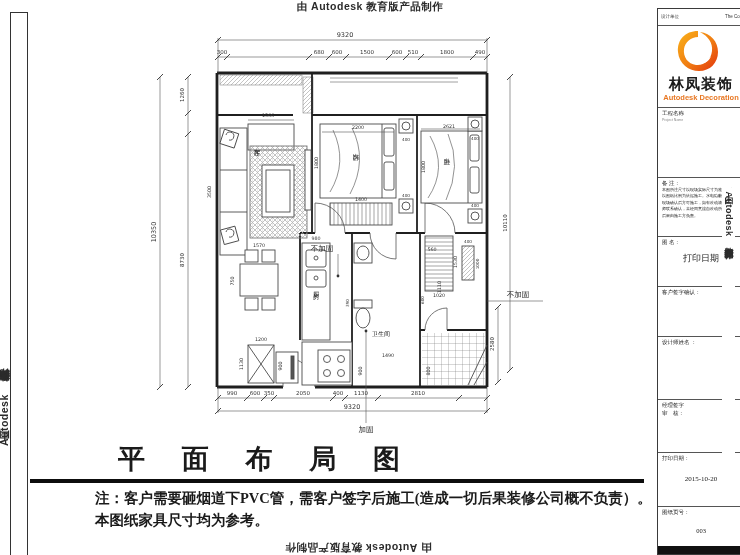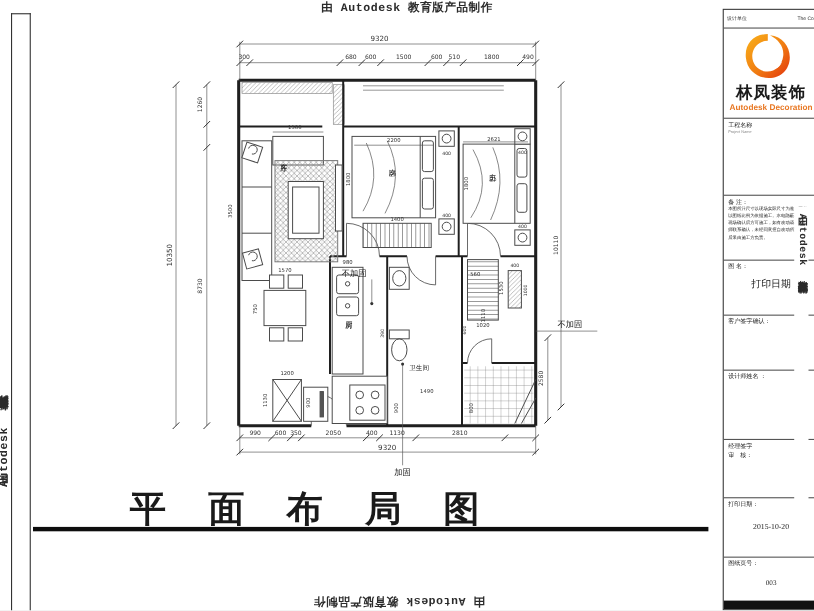--- a/index.html
+++ b/index.html
@@ -1,28 +1,28 @@
 <!DOCTYPE html>
 <html><head>
 <meta charset="utf-8">
 <style>
   html,body{margin:0;padding:0;background:#e9e9e9;}
   .sheet{position:relative;width:740px;height:555px;background:#ffffff;overflow:hidden;
          font-family:"Liberation Sans",sans-serif;color:#1a1a1a;}
   
-  .wm{position:absolute;font-weight:bold;font-size:10.5px;color:#2b2b2b;letter-spacing:.5px;white-space:nowrap;font-family:Liberation Mono, monospace;}
+  .wm{position:absolute;font-weight:bold;font-size:10.5px;color:#2b2b2b;letter-spacing:.5px;white-space:nowrap;}
   .wm-top{left:0;top:0;width:740px;text-align:center;}
   .wm-left{left:-3px;top:150px;writing-mode:vertical-rl;transform:rotate(180deg);height:300px;}
   .wm-bottom{left:285px;top:540px;transform:rotate(180deg);}
   .wm-tb{left:722px;top:188px;writing-mode:vertical-rl;font-size:9px;height:270px;background:#fff;z-index:5;}
   
   .frame-left{position:absolute;left:10px;top:12px;width:16px;height:543px;
               border-left:1px solid #333;border-right:1px solid #333;border-top:1px solid #333;}
   
-  .big-title{position:absolute;left:118px;top:441px;font-size:33px;font-weight:bold;
+  .big-title{position:absolute;left:118px;top:441px;font-size:27px;font-weight:bold;
              letter-spacing:15px;font-family:"Liberation Serif",serif;}
   .title-bar{position:absolute;left:30px;top:479px;width:614px;height:4px;background:#0d0d0d;}
   .note{position:absolute;left:95px;top:488px;width:562px;font-size:14.5px;font-weight:600;
         font-family:"Liberation Serif",serif;line-height:1.5;}
   
   .rl{position:absolute;font-size:6.5px;color:#222;writing-mode:vertical-rl;text-orientation:upright;letter-spacing:1px;}
   .rl-h{position:absolute;font-size:6px;color:#222;}
   
   .tb{position:absolute;left:657px;top:8px;width:88px;height:547px;border:1px solid #3a3a3a;background:#fff;box-sizing:border-box;}
   .tb .hdr{position:absolute;left:0;top:0;width:100%;height:16px;border-bottom:1px solid #555;font-size:4.5px;color:#333;}
@@ -254,20 +254,21 @@
   </svg>
 
   <div class="rl" style="left:351px;top:148px;">次卧</div>
   <div class="rl" style="left:442px;top:152px;">主卧</div>
   <div class="rl" style="left:252px;top:143px;">客厅</div>
   <div class="rl" style="left:311px;top:286px;">厨房</div>
   <div class="rl-h" style="left:372px;top:330px;">卫生间</div>
 
   <div class="big-title">平 面 布 局 图</div>
   <div class="title-bar"></div>
+  <div class="note">注：客户需要砸烟道下PVC管，需客户签字后施工(造成一切后果装修公司概不负责）。本图纸家具尺寸均为参考。</div>
 
   <div class="tb">
     <div class="hdr">
       <span class="l">设计单位</span>
       <span class="r">The  Co.</span>
     </div>
 
     <svg class="logo" width="48" height="44" viewBox="0 0 48 44">
       <defs>
         <linearGradient id="lg1" x1="0" y1="0" x2="1" y2="1">

